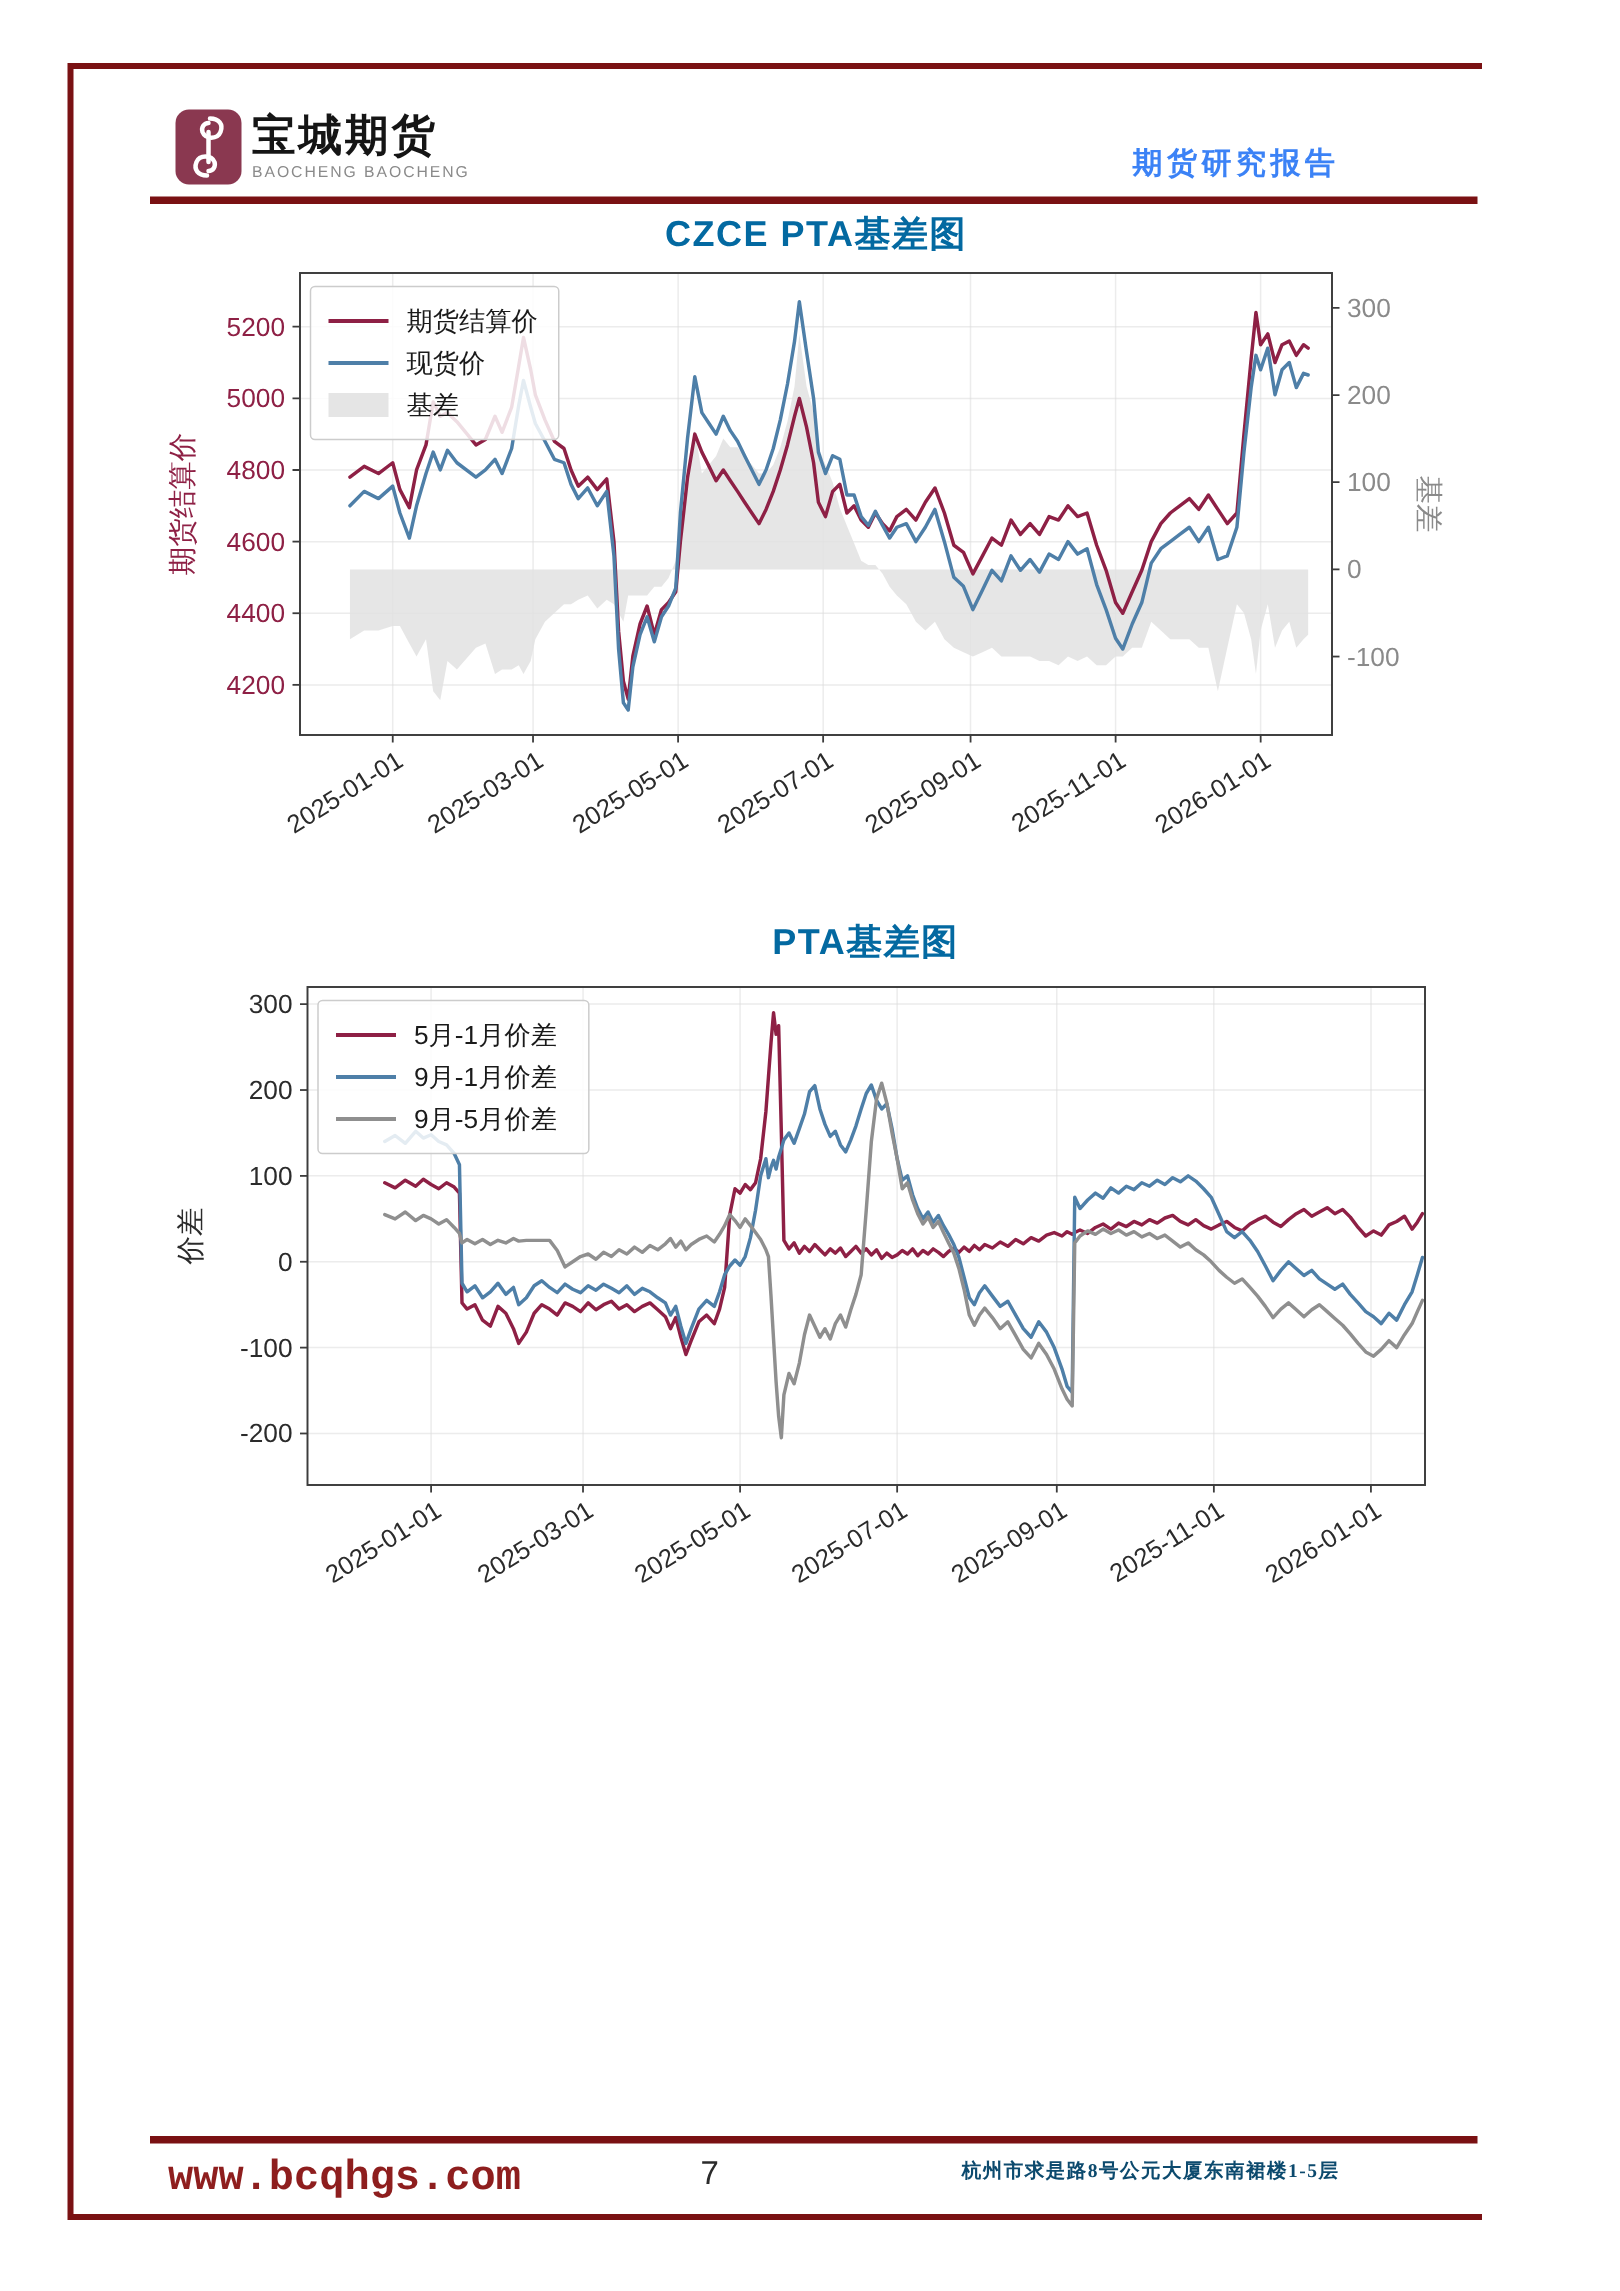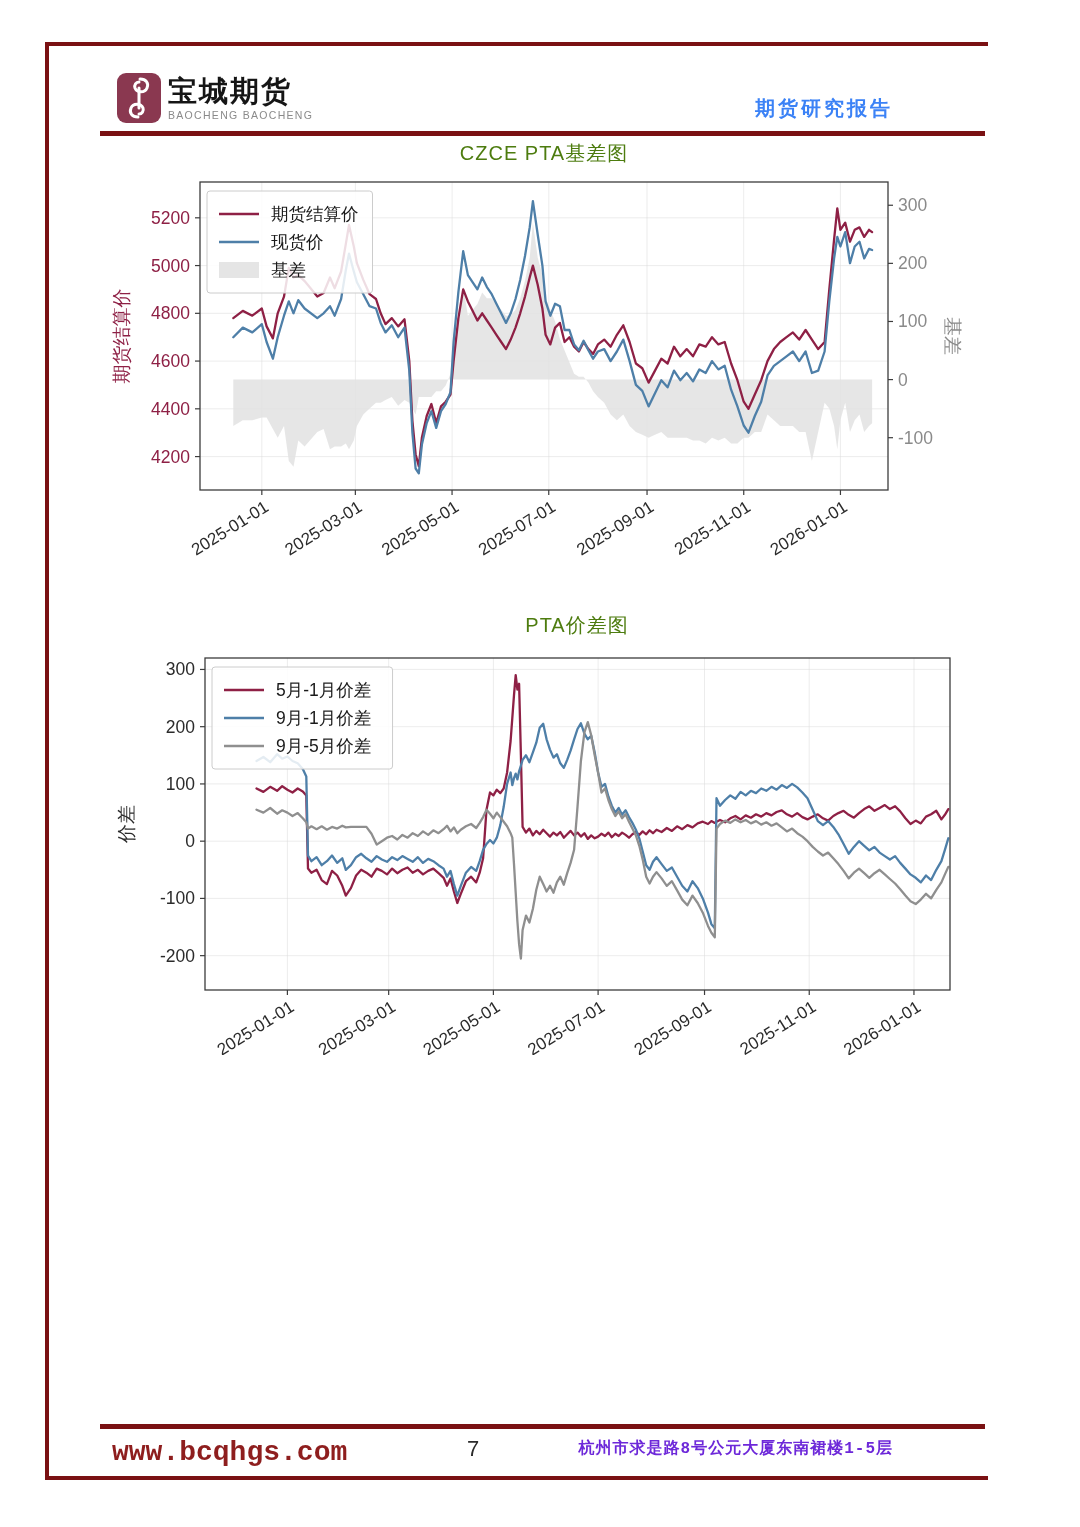--- a/index.html
+++ b/index.html
@@ -11,33 +11,33 @@
   .logo{position:absolute;left:116px;top:72px;display:flex;align-items:flex-start;}
   .logo svg{display:block;}
   .brand-col{margin-left:6px;padding-top:4px;}
   .brand-cn{font-size:29px;font-weight:bold;color:#151515;letter-spacing:2px;
             font-family:"Liberation Serif","DejaVu Serif",serif;line-height:1.1;}
   .brand-en{font-size:10.5px;color:#8a8a8a;letter-spacing:1.3px;margin-top:1px;}
   .report-type{position:absolute;right:95px;top:95px;font-size:20px;font-weight:bold;
                color:#3b82f6;letter-spacing:3px;font-family:"Liberation Serif","DejaVu Serif",serif;}
   .header-rule{position:absolute;left:100px;top:131px;width:885px;height:5px;background:#7a1113;}
   
-  .chart-title{position:absolute;transform:translateX(-50%);font-size:20px;font-weight:400;
-               color:#4d7c0f;letter-spacing:1px;white-space:nowrap;}
+  .chart-title{position:absolute;transform:translateX(-50%);font-size:24px;font-weight:700;
+               color:#0369a1;letter-spacing:1px;white-space:nowrap;}
   #title1{left:544px;top:140px;}
   #title2{left:577px;top:612px;}
   #mount1{position:absolute;left:90px;top:170px;}
   #mount2{position:absolute;left:90px;top:645px;}
   
   .footer-rule{position:absolute;left:100px;top:1424px;width:885px;height:5px;background:#7a1113;}
   .site{position:absolute;left:112px;top:1437px;font-size:28px;font-weight:bold;color:#8e1e1e;
         font-family:"Liberation Mono","DejaVu Sans Mono",monospace;}
   .pagenum{position:absolute;left:467px;top:1436px;font-size:22px;color:#2b2b2b;}
-  .address{position:absolute;right:95px;top:1438px;font-size:16px;font-weight:bold;color:#6d28d9;
-           font-family:Liberation Mono, monospace;letter-spacing:1px;}
+  .address{position:absolute;right:95px;top:1438px;font-size:13px;font-weight:bold;color:#0c4a6e;
+           font-family:Liberation Serif, serif;letter-spacing:1px;}
   svg text{font-family:"Liberation Sans","DejaVu Sans",sans-serif;}
 </style>
 </head>
 <body>
 
 <div class="page">
   <div class="frame"></div>
 
   <div class="logo">
     <svg width="46" height="52" viewBox="0 0 46 52">
@@ -113,21 +113,21 @@
         <text transform="translate(856 166) rotate(90)" text-anchor="middle" font-size="19" fill="#8a8a8a">基差</text>
         <rect x="117" y="21" width="165.5" height="102" rx="3" fill="#ffffff" fill-opacity="0.85" stroke="#cccccc" stroke-width="1"></rect>
         <line x1="129" x2="169" y1="44" y2="44" stroke="#8e2045" stroke-width="2.6"></line>
         <text x="181" y="50" font-size="17.5" fill="#1a1a1a">期货结算价</text>
         <line x1="129" x2="169" y1="72" y2="72" stroke="#4e7fa8" stroke-width="2.6"></line>
         <text x="181" y="78" font-size="17.5" fill="#1a1a1a">现货价</text>
         <rect x="129" y="92" width="40" height="16" fill="#e2e2e2" fill-opacity="0.9"></rect>
         <text x="181" y="106" font-size="17.5" fill="#1a1a1a">基差</text>
       </svg></div>
 
-  <div class="chart-title" id="title2">PTA价差图</div>
+  <div class="chart-title" id="title2">PTA基差图</div>
   <div id="mount2"><svg width="900" height="410">
         <line x1="115" x2="860" y1="310.7" y2="310.7" stroke="#dcdcdc" stroke-opacity="0.55" stroke-width="1"></line>
         <line x1="115" x2="860" y1="253.4" y2="253.4" stroke="#dcdcdc" stroke-opacity="0.55" stroke-width="1"></line>
         <line x1="115" x2="860" y1="196.2" y2="196.2" stroke="#dcdcdc" stroke-opacity="0.55" stroke-width="1"></line>
         <line x1="115" x2="860" y1="138.9" y2="138.9" stroke="#dcdcdc" stroke-opacity="0.55" stroke-width="1"></line>
         <line x1="115" x2="860" y1="81.7" y2="81.7" stroke="#dcdcdc" stroke-opacity="0.55" stroke-width="1"></line>
         <line x1="115" x2="860" y1="24.4" y2="24.4" stroke="#dcdcdc" stroke-opacity="0.55" stroke-width="1"></line>
         <line x1="197.4" x2="197.4" y1="13" y2="345" stroke="#dcdcdc" stroke-opacity="0.55" stroke-width="1"></line>
         <line x1="298.7" x2="298.7" y1="13" y2="345" stroke="#dcdcdc" stroke-opacity="0.55" stroke-width="1"></line>
         <line x1="403.4" x2="403.4" y1="13" y2="345" stroke="#dcdcdc" stroke-opacity="0.55" stroke-width="1"></line>

